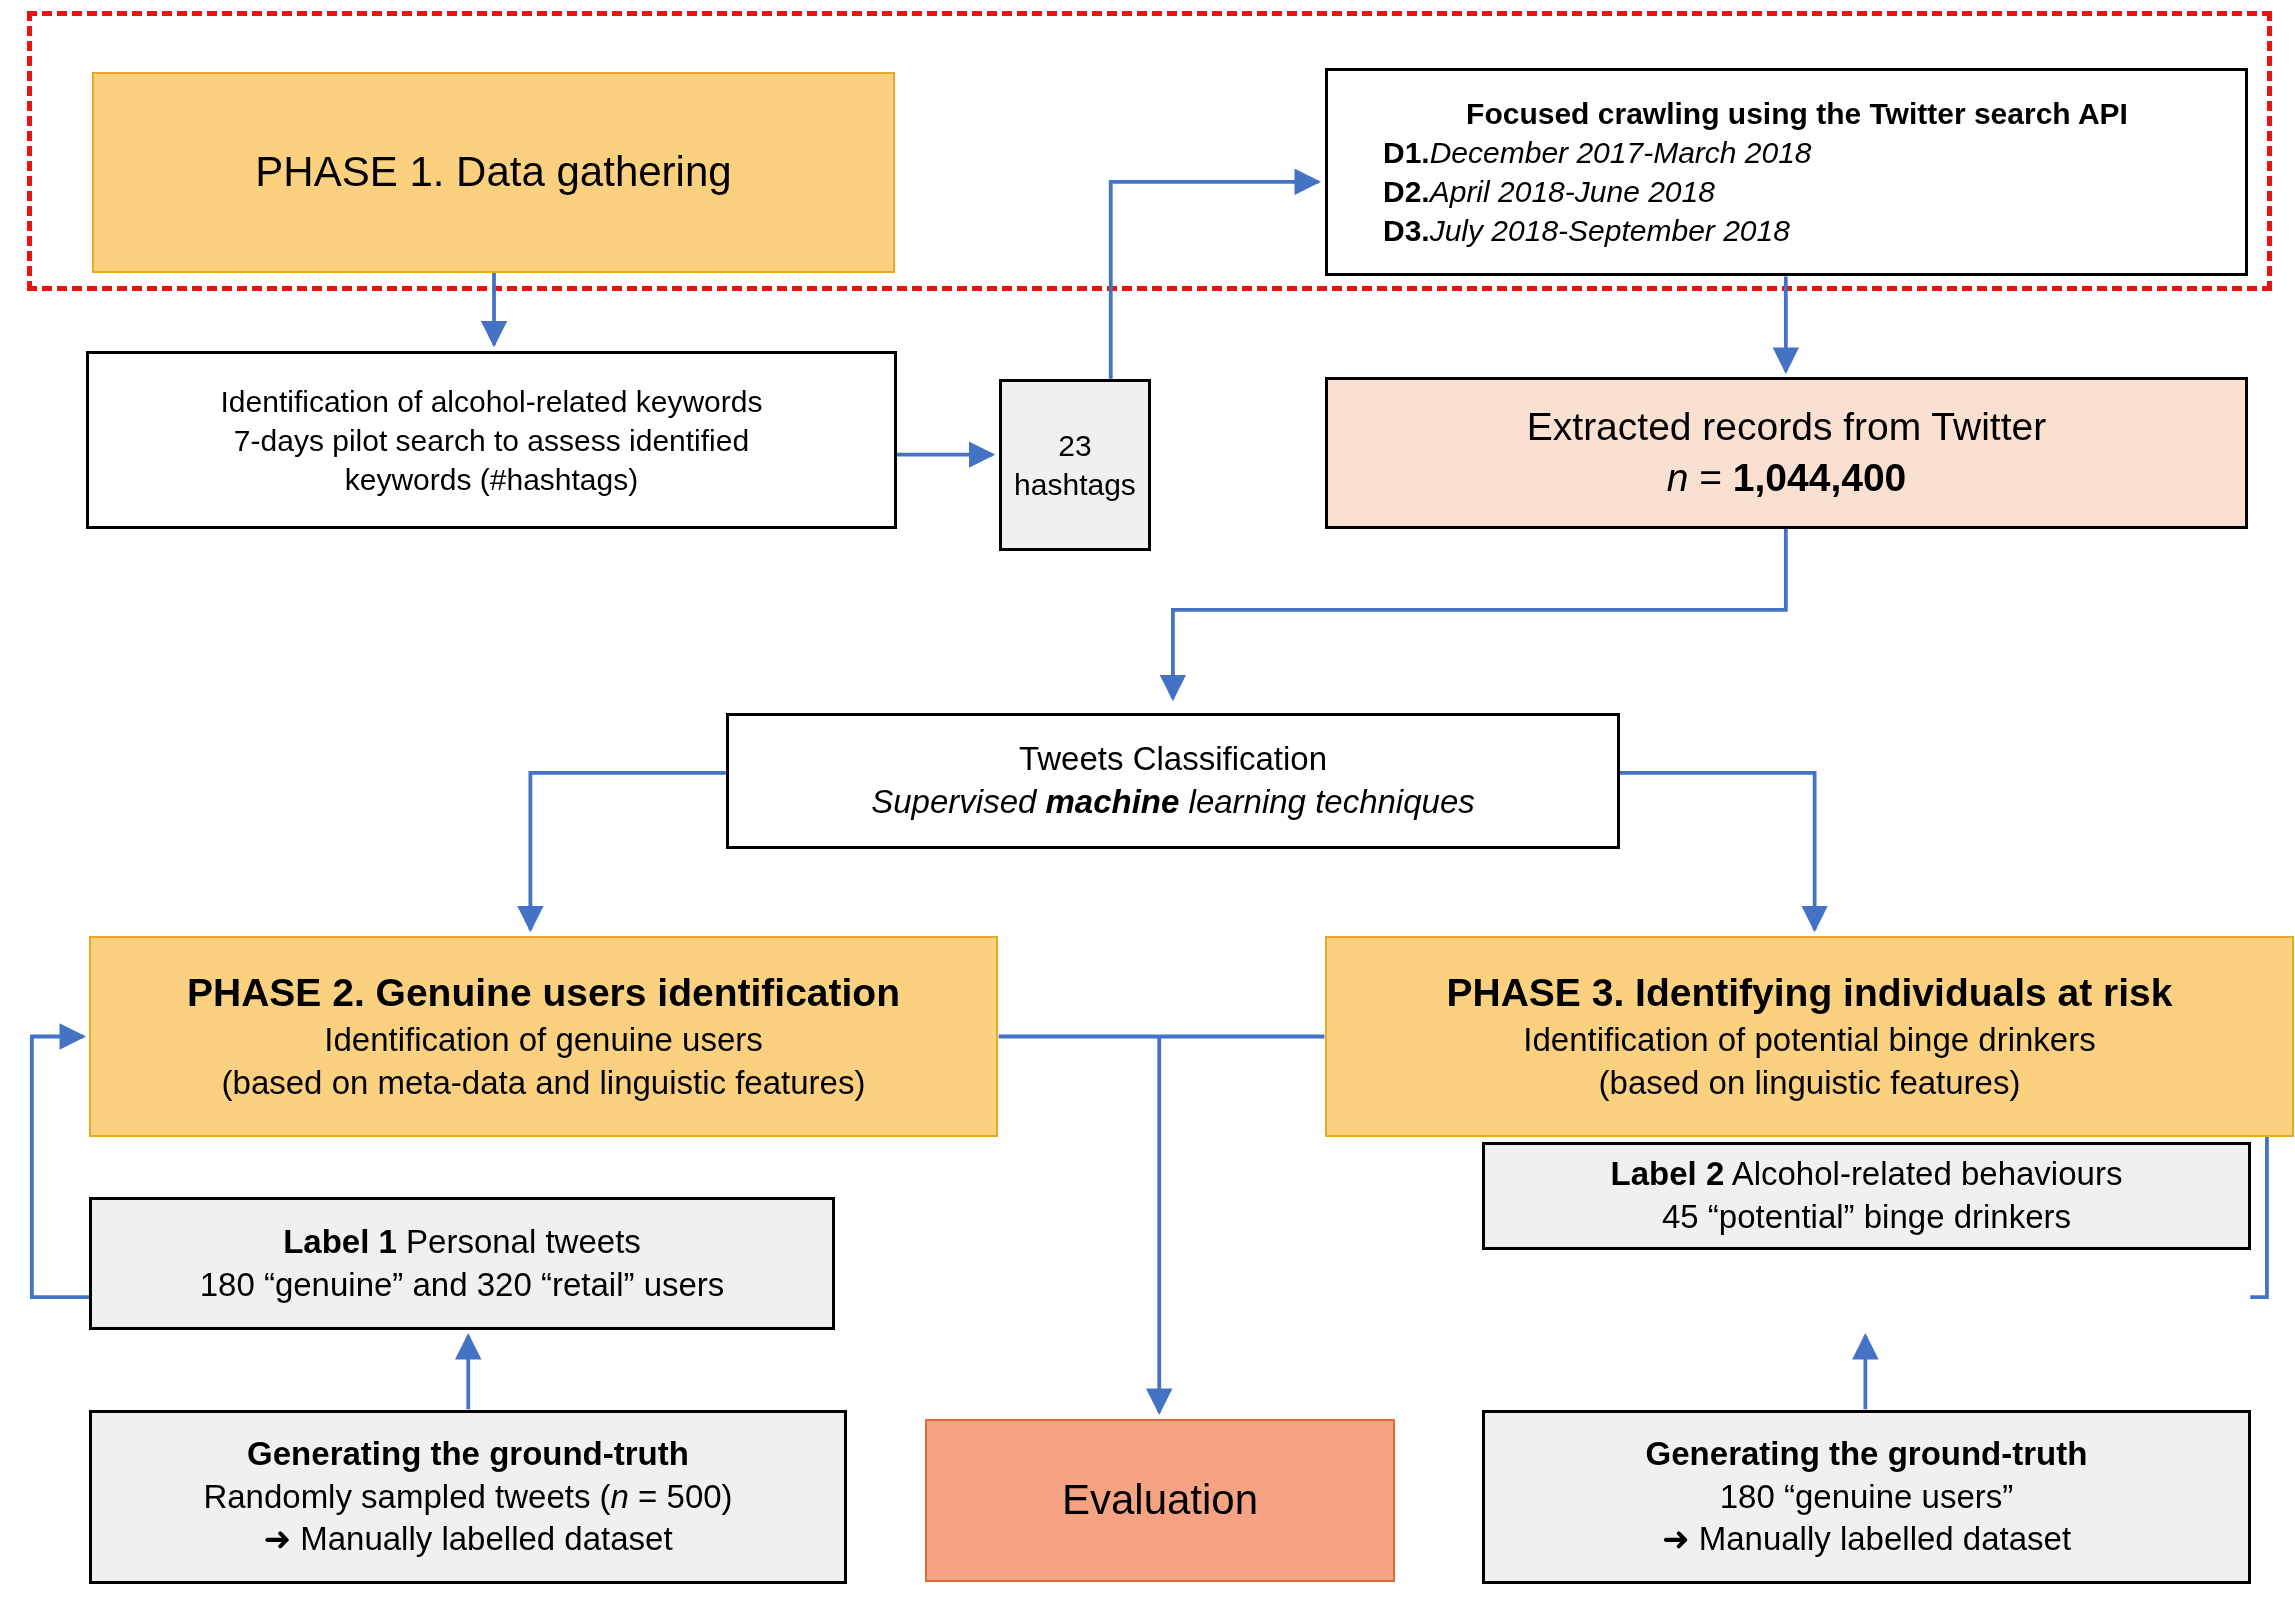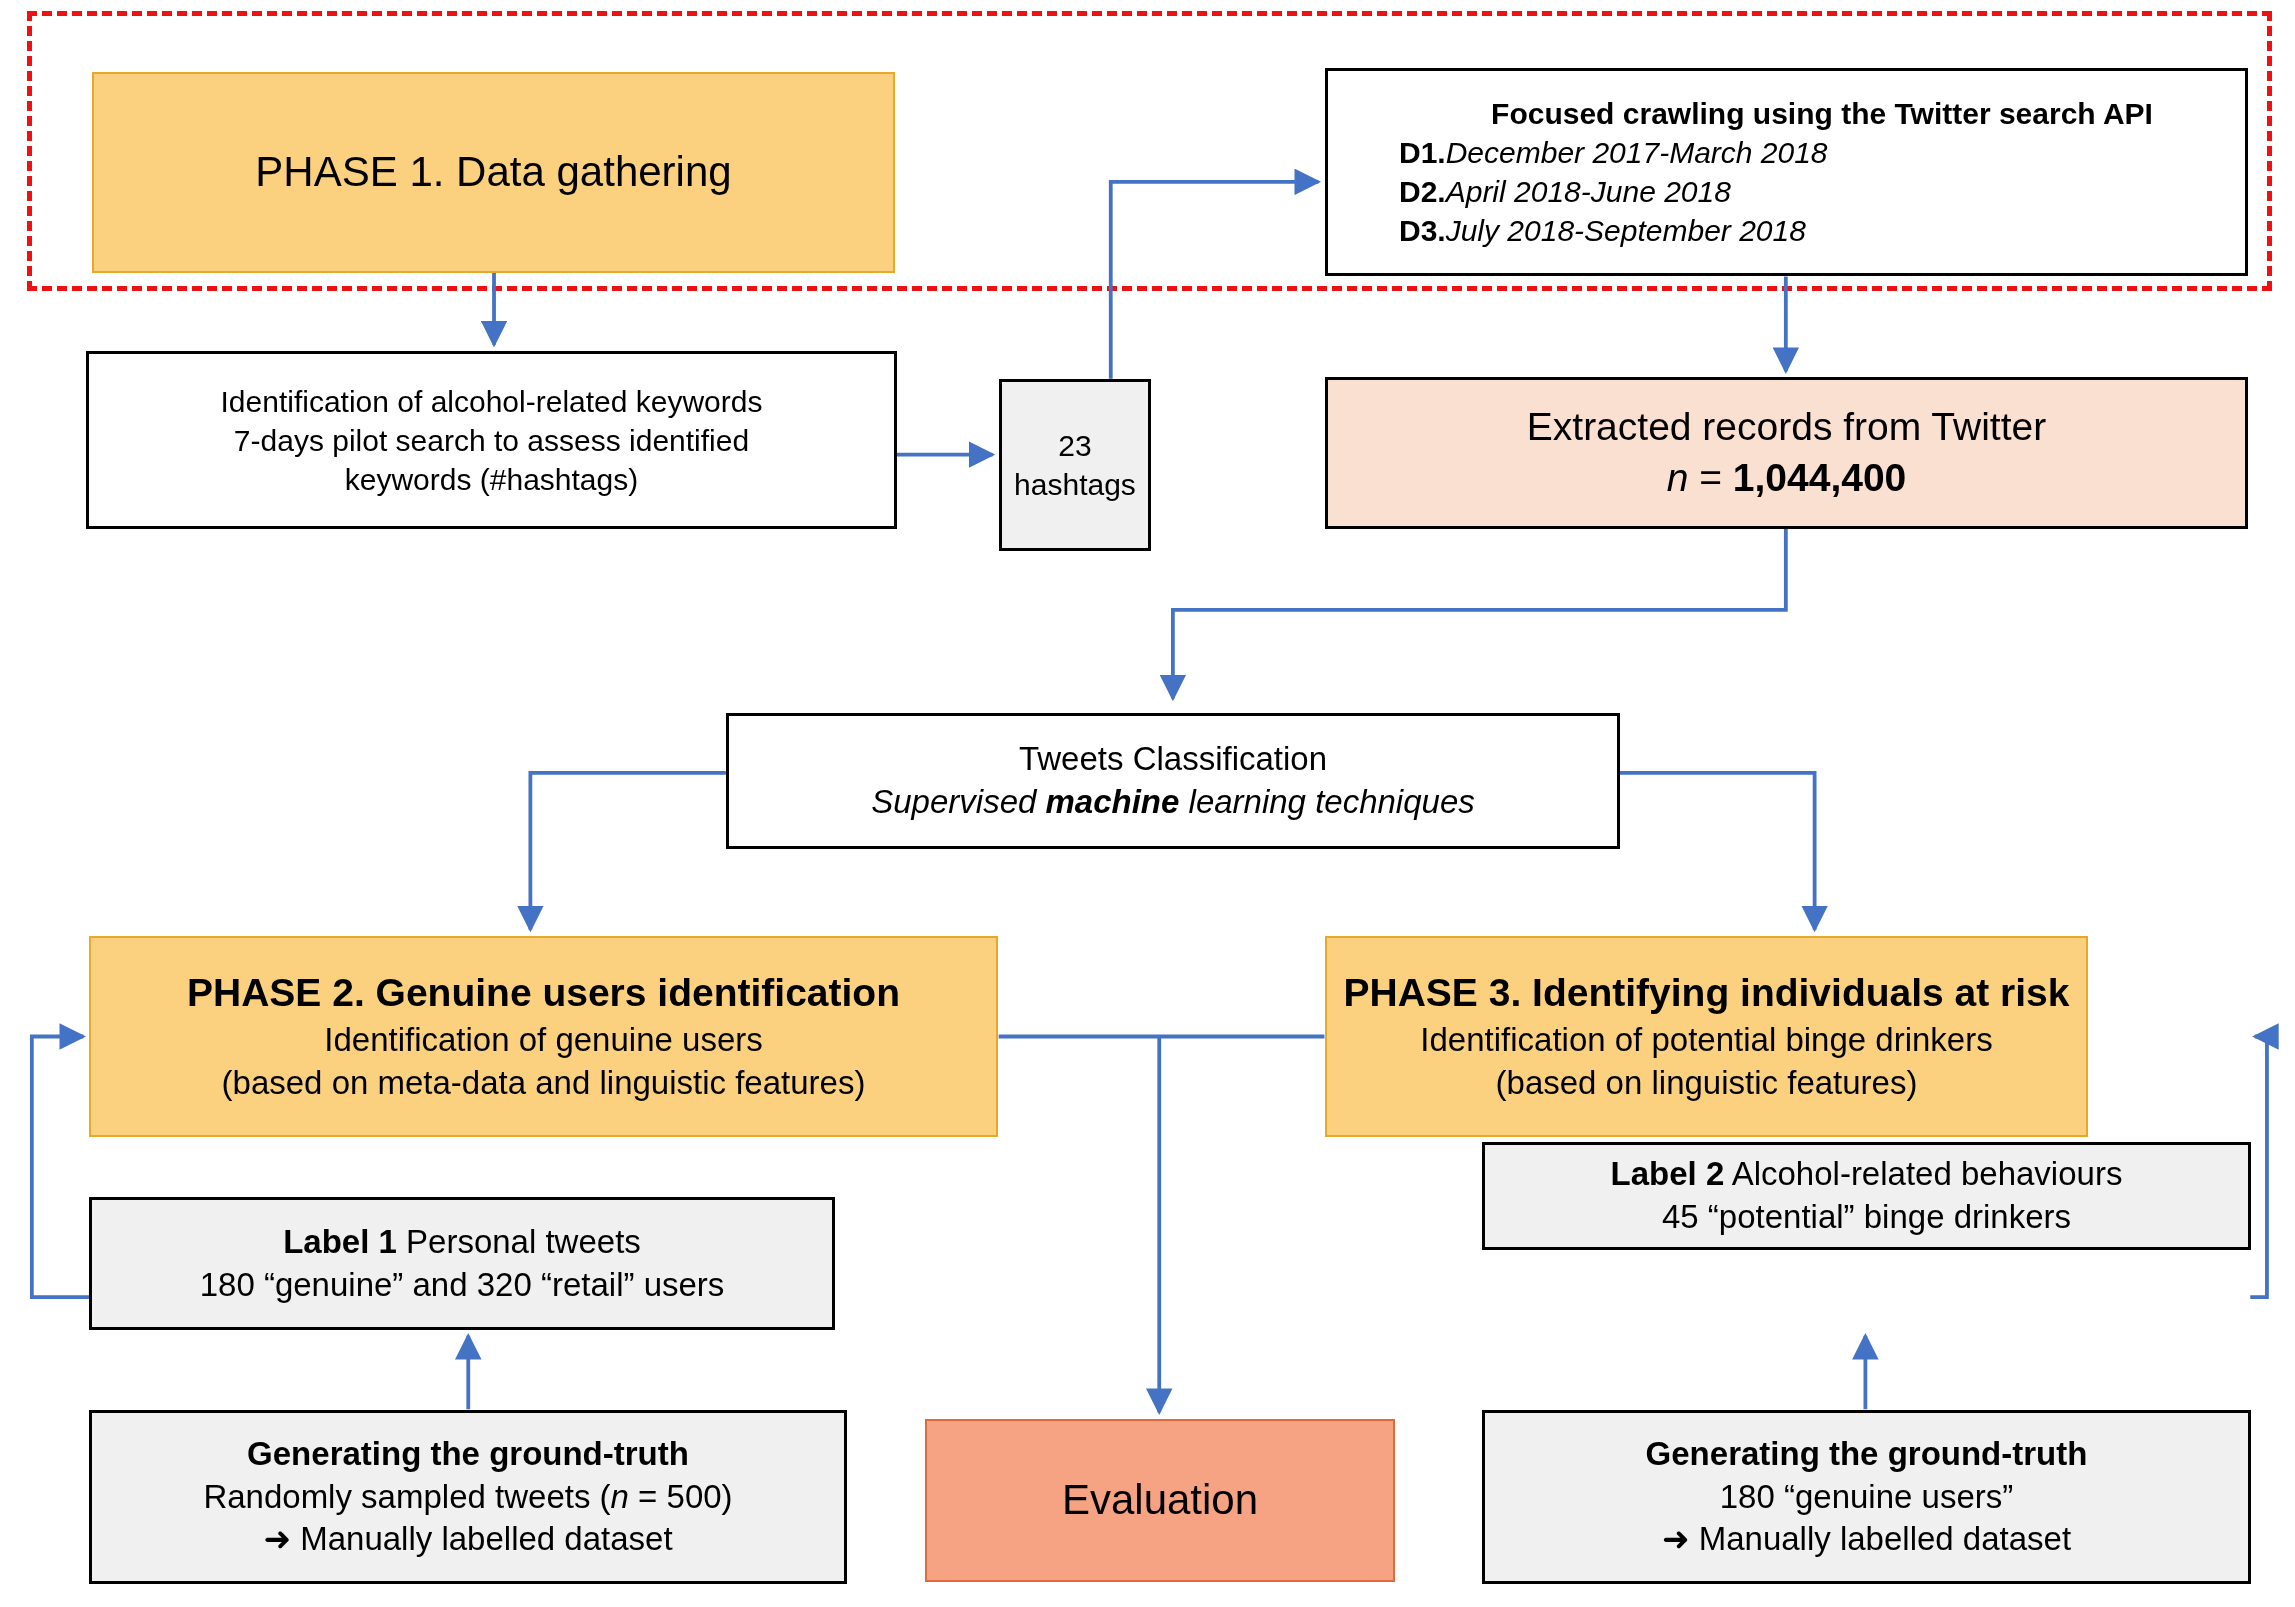--- a/index.html
+++ b/index.html
@@ -80,21 +80,21 @@
 
   #node-phase1       { left: 92px; top: 72px;  width: 803px; height: 201px; }
   #node-keywords     { left: 86px; top: 351px; width: 811px; height: 178px; }
   #node-hashtags     { left: 999px;top: 379px; width: 152px;  height: 172px; }
   #node-crawling     { left: 1325px;top: 68px;  width: 923px; height: 208px; }
   #node-extracted    { left: 1325px;top: 377px; width: 923px; height: 152px; }
 
   #node-classification { left: 726px;  top: 705px;  width: 894px; height: 136px; margin-top: 8px; }
 
   #node-phase2       { left: 89px;  top: 936px; width: 909px; height: 201px; }
-  #node-phase3       { left: 1325px; top: 936px; width: 763px; height: 201px; }
+  #node-phase3       { left: 1325px; top: 936px; width: 969px; height: 201px; }
 
   #node-label1       { left: 89px;  top: 1197px; width: 746px; height: 133px; }
   #node-label2       { left: 1482px; top: 1142px; width: 769px; height: 108px; }
 
   #node-gt-left      { left: 89px;  top: 1410px; width: 758px; height: 174px; }
   #node-gt-right     { left: 1482px; top: 1410px; width: 769px; height: 174px; }
 
   #node-evaluation   { left: 925px; top: 1419px; width: 470px;  height: 163px; justify-content: center; }
 
   .arrow-glyph { font-family: "DejaVu Sans", sans-serif; font-weight: bold; }
@@ -152,21 +152,21 @@
     <span class="ln">Identification of alcohol-related keywords</span>
     <span class="ln">7-days pilot search to assess identified</span>
     <span class="ln">keywords (#hashtags)</span>
   </div>
 
   <div class="node box-grey t-40" id="node-hashtags">
     <span class="ln">23</span>
     <span class="ln">hashtags</span>
   </div>
 
-  <div class="node box-white t-40" id="node-crawling" style="align-items:flex-end; padding-left:71px;">
+  <div class="node box-white t-40" id="node-crawling" style="align-items:center; padding-left:21px;">
     <span class="ln bold" style="text-align:center;">Focused crawling using the Twitter search API</span>
     <span class="ln" style="text-align:left; padding-left:68px;">
       <span class="bold">D1.</span><span class="ital">December 2017-March 2018</span>
     </span>
     <span class="ln" style="text-align:left; padding-left:68px;">
       <span class="bold">D2.</span><span class="ital">April 2018-June 2018</span>
     </span>
     <span class="ln" style="text-align:left; padding-left:68px;">
       <span class="bold">D3.</span><span class="ital">July 2018-September 2018</span>
     </span>

